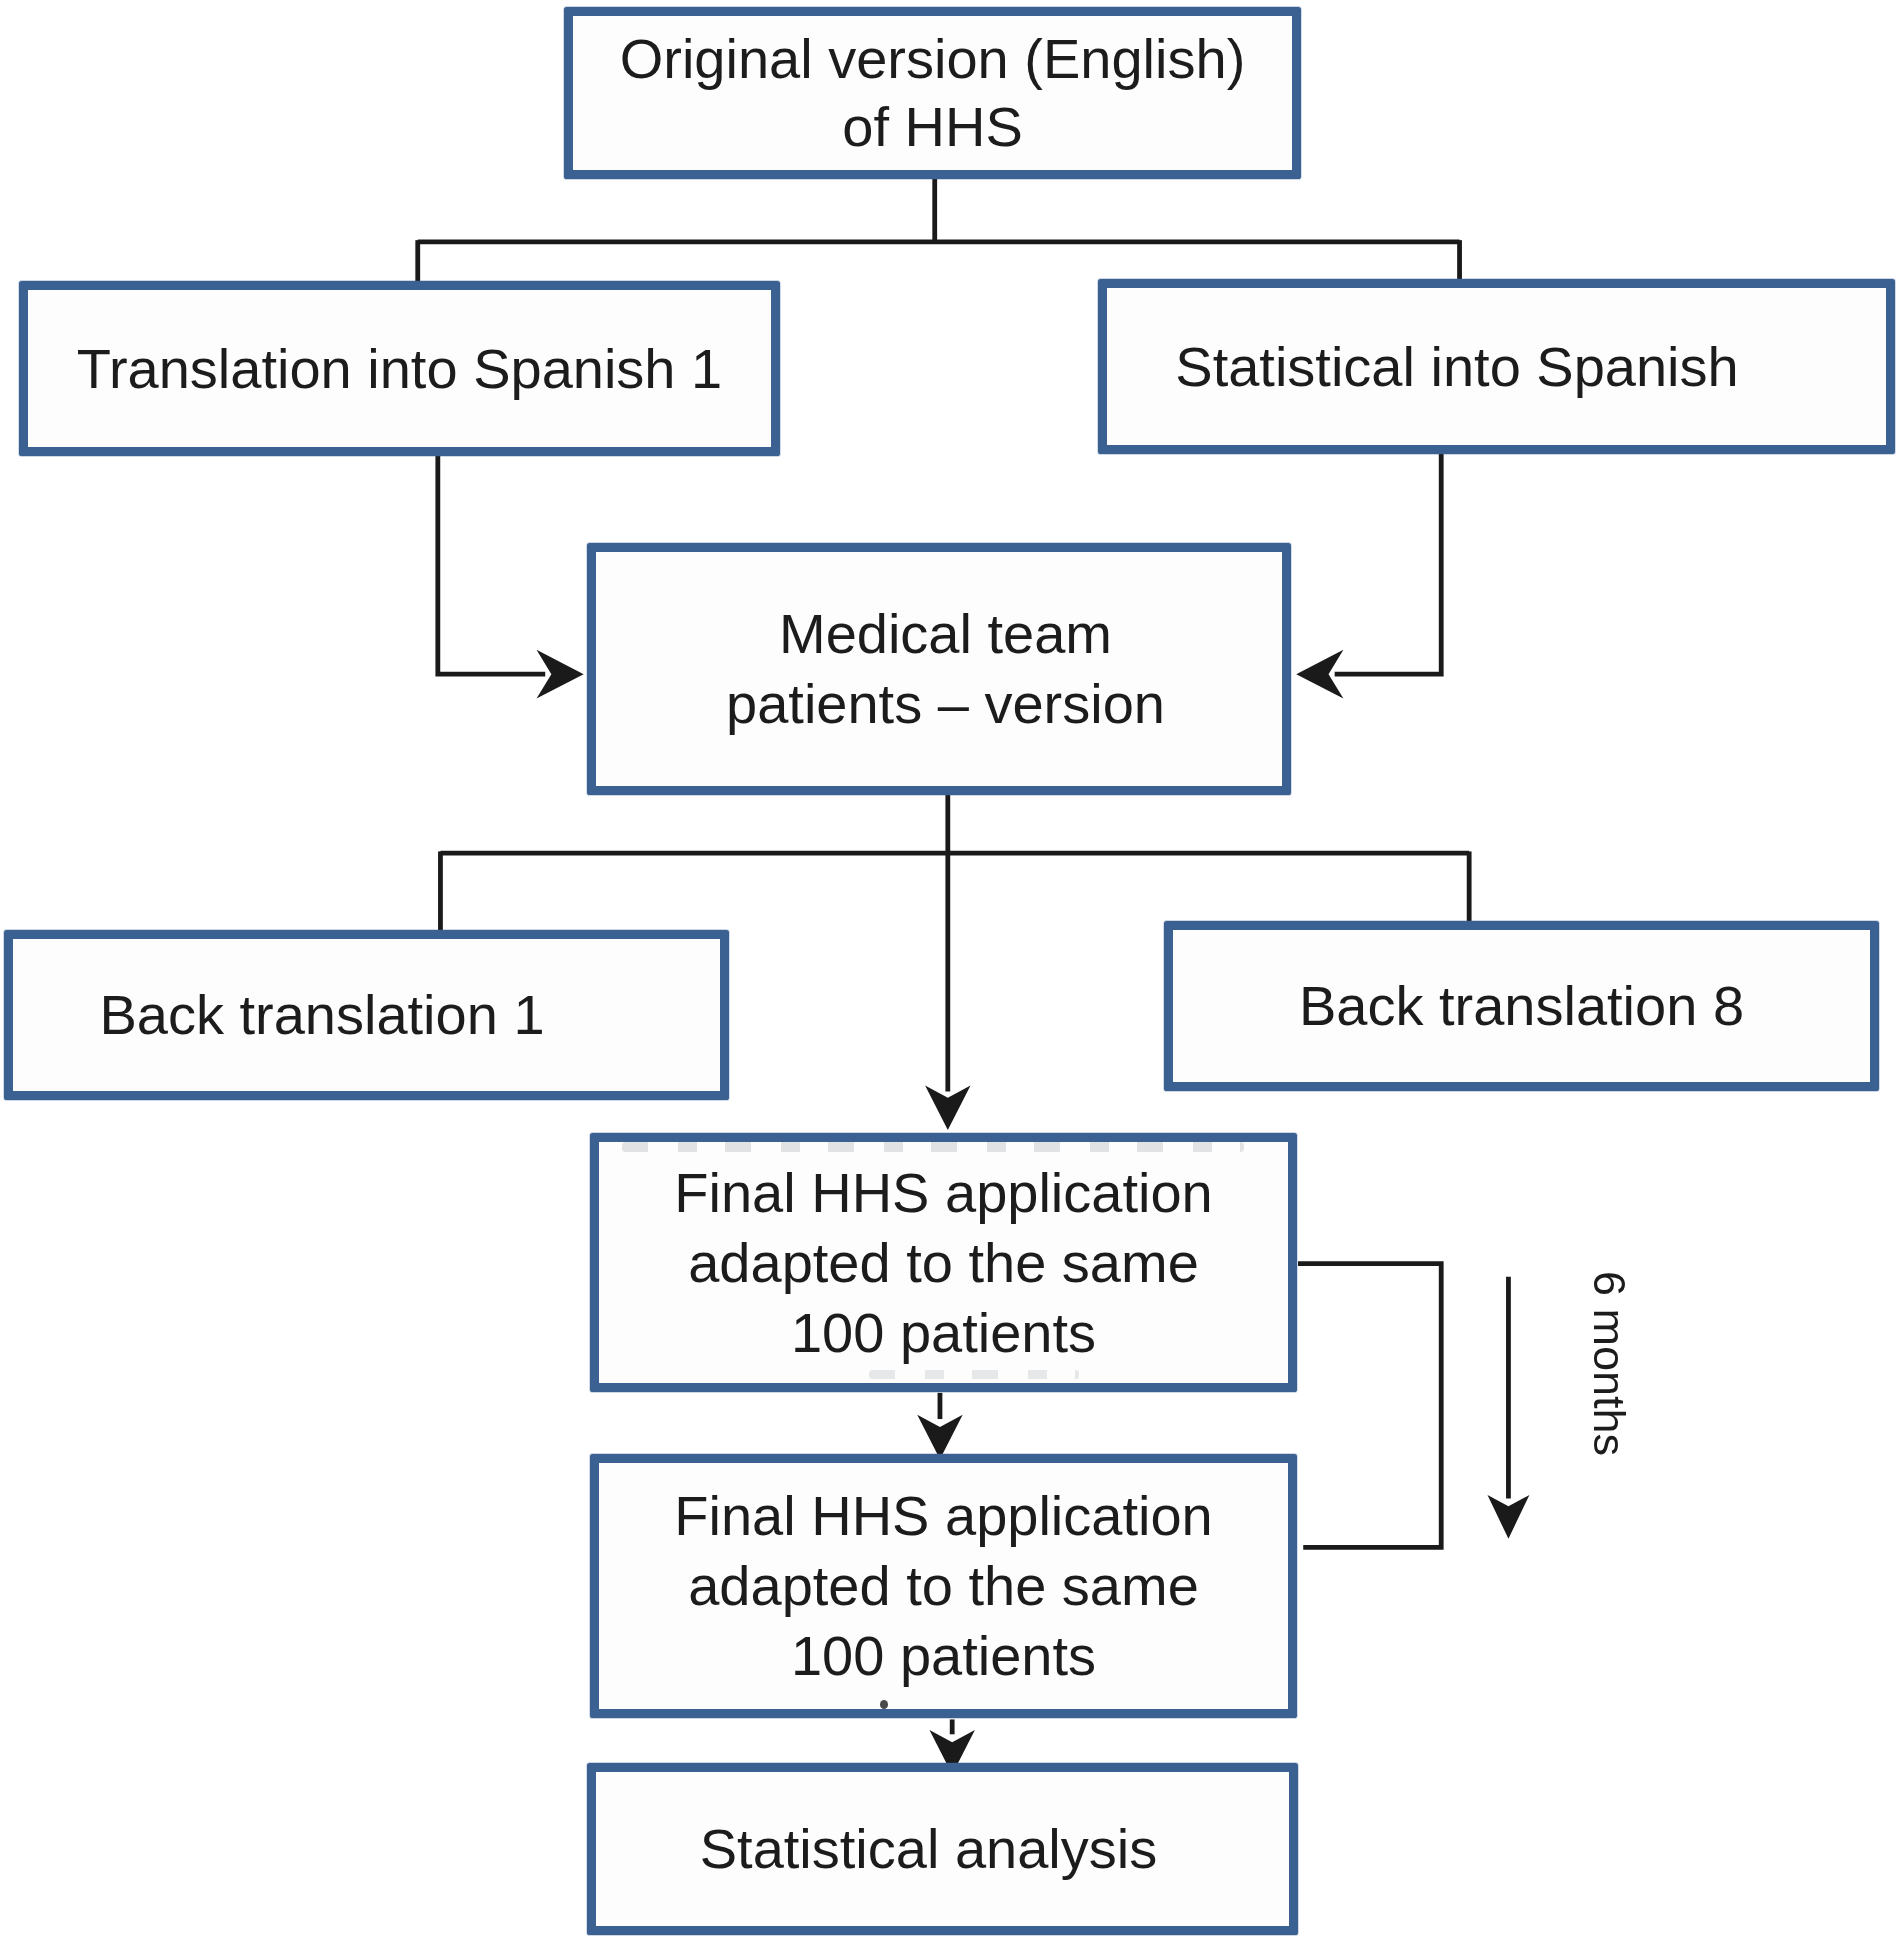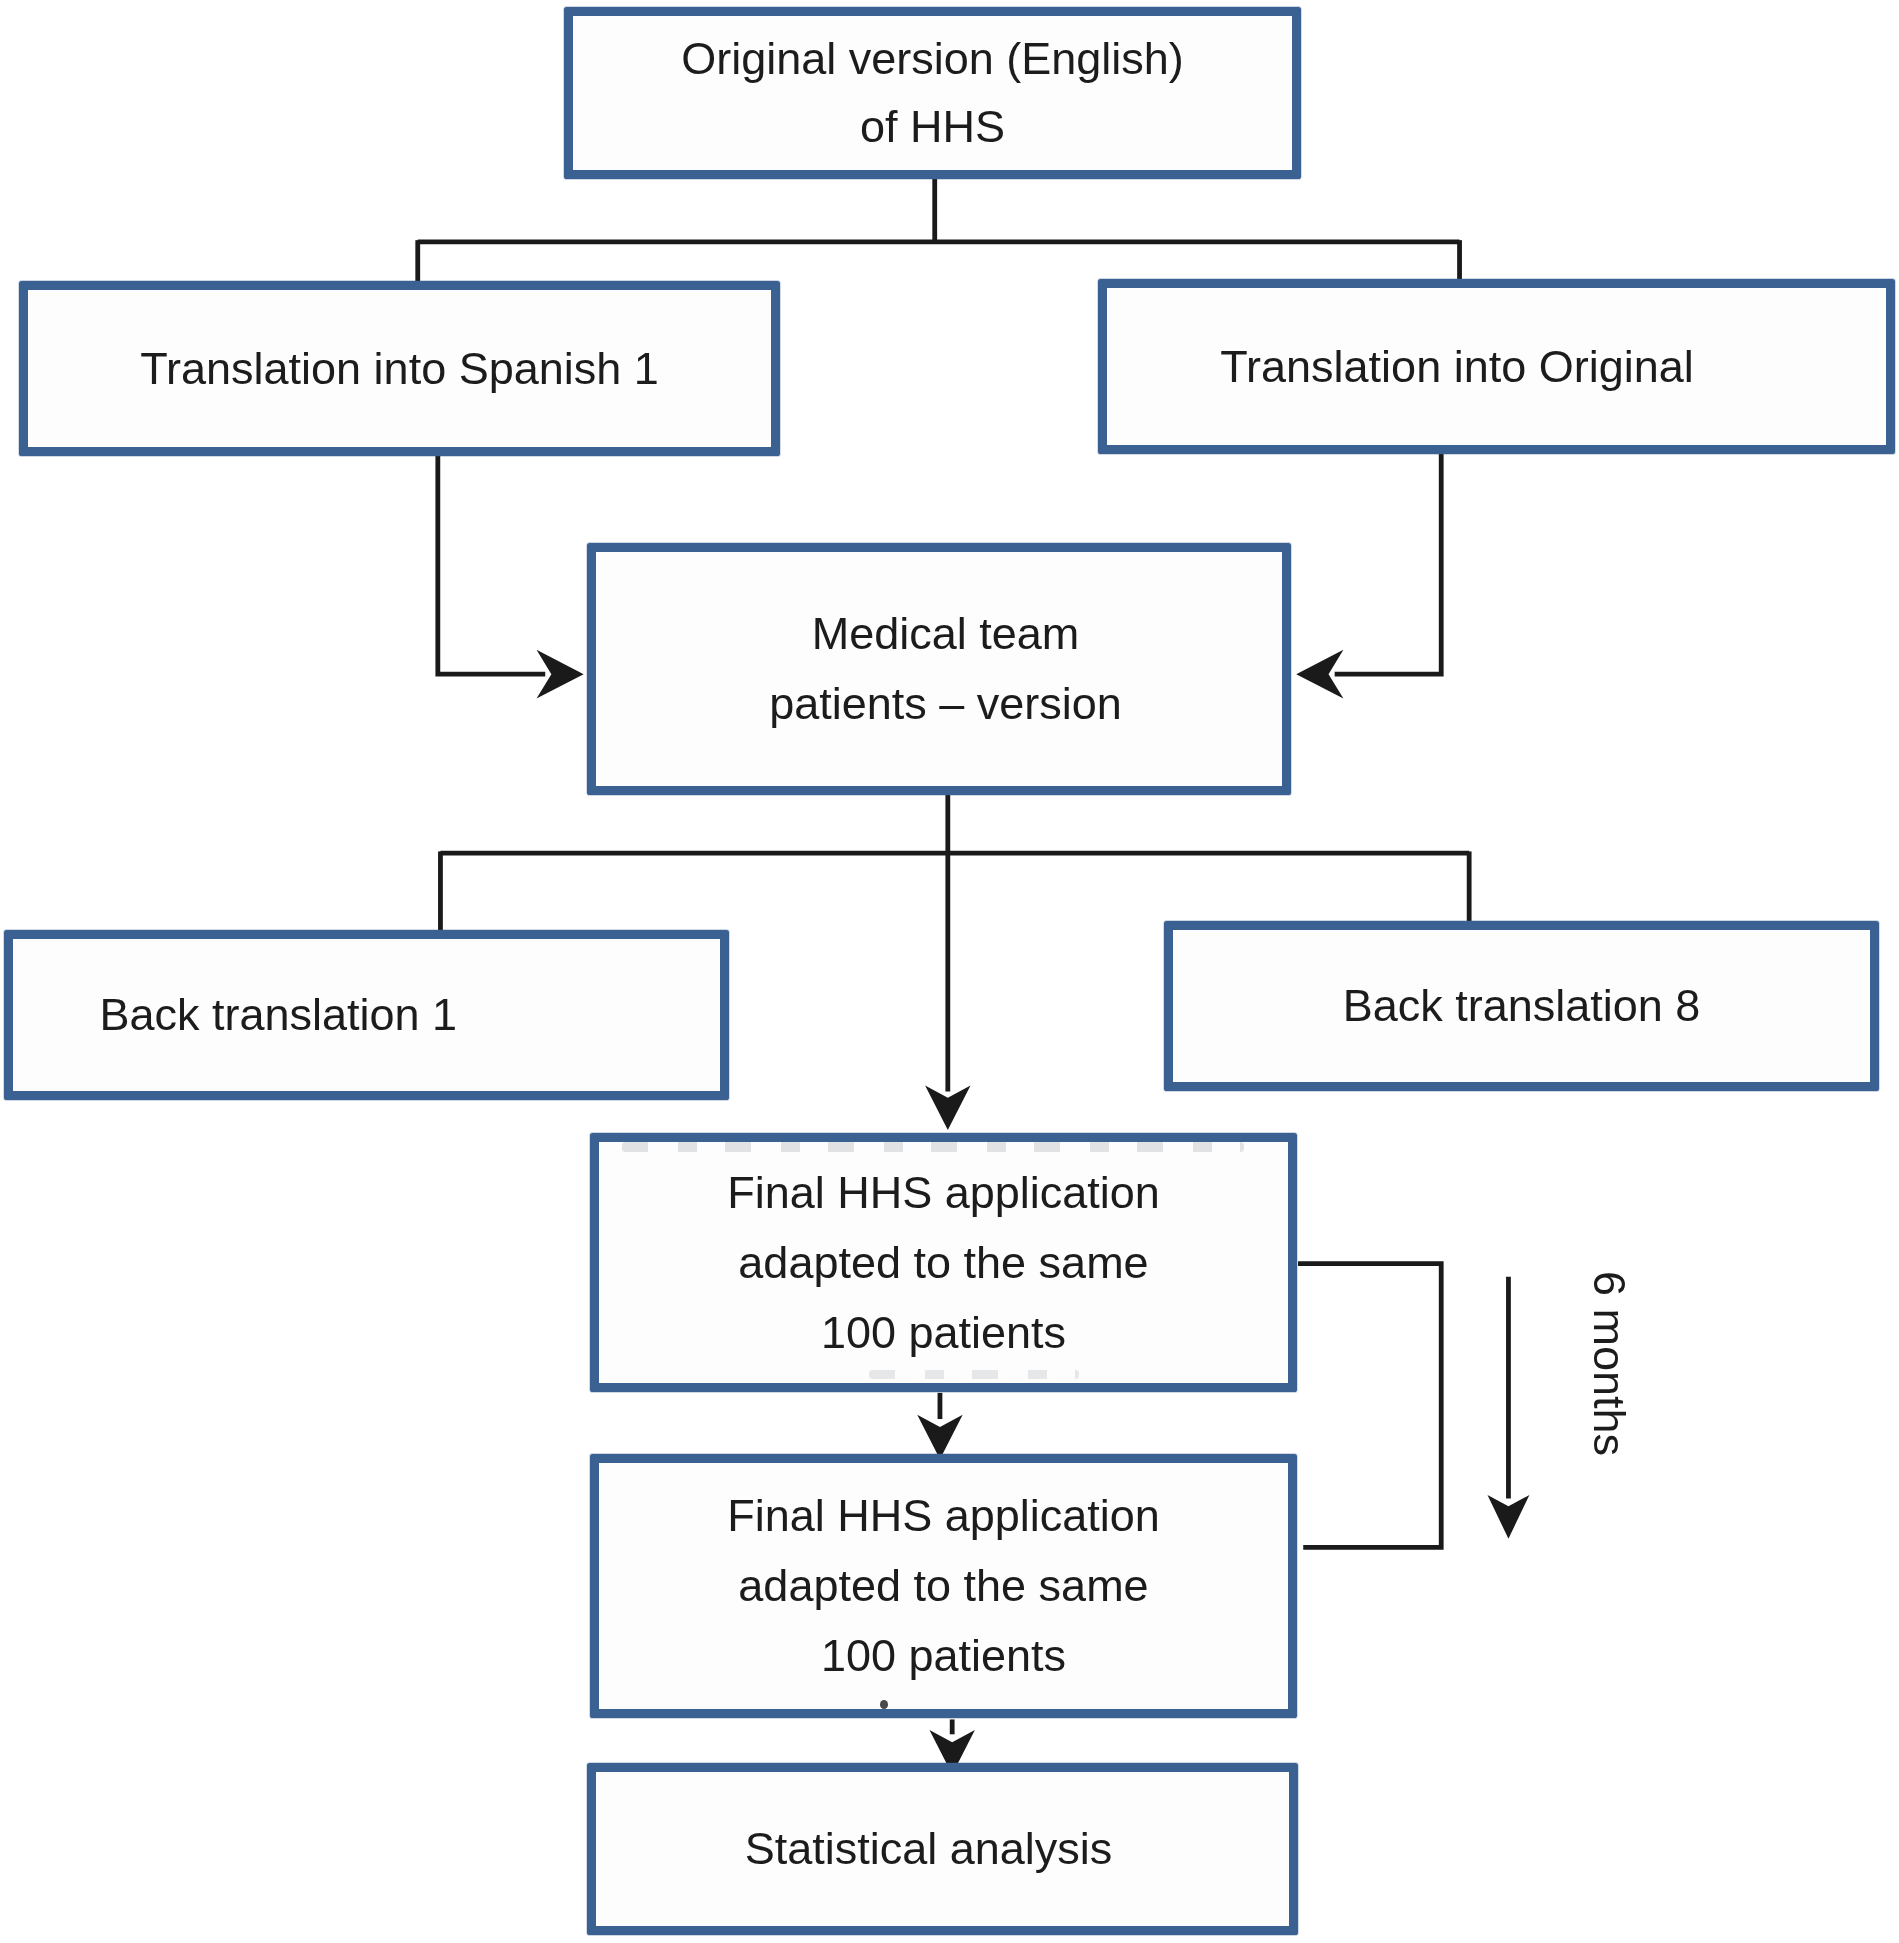--- a/index.html
+++ b/index.html
@@ -11,21 +11,21 @@
     color:#1c1c1c;
     overflow:hidden;
   }
   .box{
     position:absolute;
     box-sizing:border-box;
     border:9.6px solid #3a6191;
     background:#fdfdfd;
     display:flex;flex-direction:column;
     justify-content:center;align-items:center;
-    font-size:45px;line-height:70px;
+    font-size:56px;line-height:70px;
     text-align:center;
     border-radius:2.6px;
     box-shadow:0 0 0 0.9px rgba(58,97,145,.25);
   }
   .box .line{white-space:nowrap;}
   #box-original{left:564px;top:7px;width:737px;height:172px;line-height:68px;}
   #box-translation1{left:19px;top:281px;width:761px;height:175px;}
   #box-translation2{left:1098px;top:279px;width:797px;height:175px;padding-right:79px;}
   #box-consensus{left:587px;top:543px;width:704px;height:252px;padding-left:13px;}
   #box-back1{left:4.4px;top:930px;width:725px;height:170px;align-items:flex-start;padding-left:86px;text-align:right;}
@@ -98,21 +98,21 @@
   <div class="box" id="box-original">
     <div class="line">Original version (English)</div>
     <div class="line">of HHS</div>
   </div>
 
   <div class="box" id="box-translation1">
     <div class="line">Translation into Spanish 1</div>
   </div>
 
   <div class="box" id="box-translation2">
-    <div class="line">Translation into Original</div>
+    <div class="line">Statistical into Spanish</div>
   </div>
 
   <div class="box" id="box-consensus">
     <div class="line">Medical team</div>
     <div class="line">patients – version</div>
   </div>
 
   <div class="box" id="box-back1">
     <div class="line">Back translation 1</div>
   </div>

